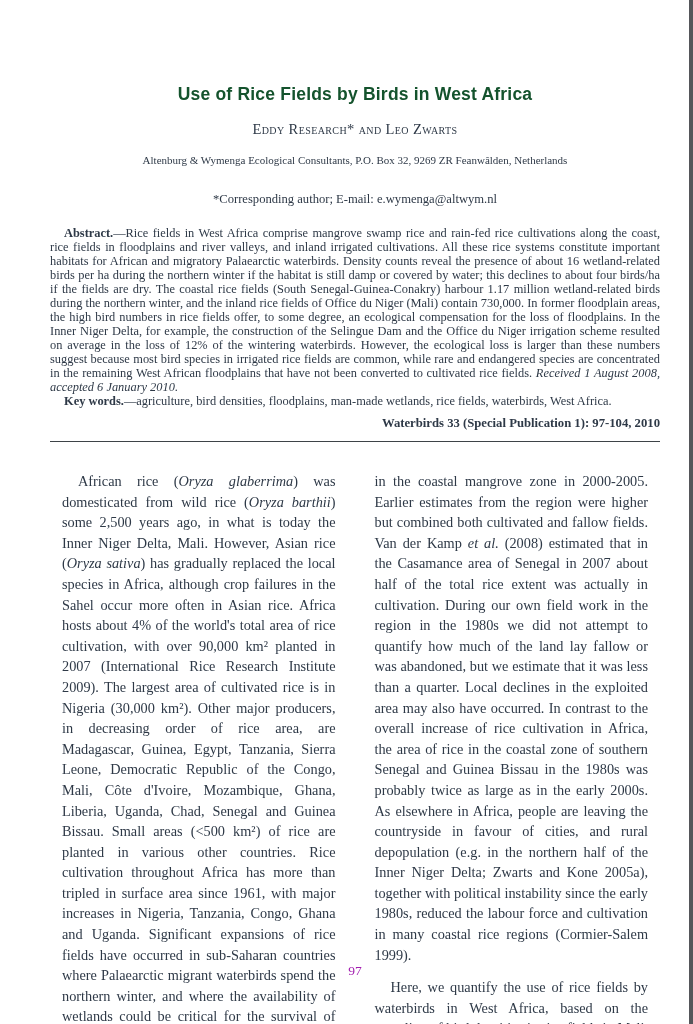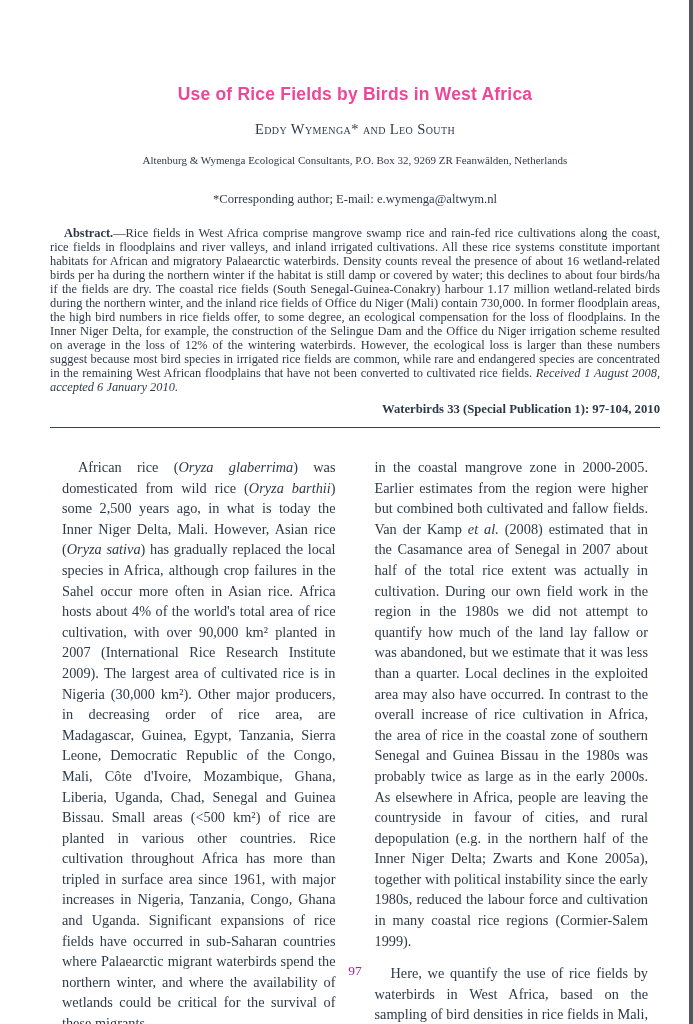--- a/index.html
+++ b/index.html
@@ -17,21 +17,21 @@
     width: 4px; height: 100%;
     background: #55565a;
   }
   .page {
     padding: 84px 33px 0 50px;
   }
   h1.title {
     font-family: "Liberation Sans", "DejaVu Sans", sans-serif;
     font-size: 17.5px;
     font-weight: bold;
-    color: #ec4899;
+    color: #14532d;
     text-align: center;
     margin: 0;
     letter-spacing: 0.2px;
   }
   .authors {
     text-align: center;
     font-variant: small-caps;
     font-size: 14.5px;
     letter-spacing: 0.4px;
     margin-top: 16px;
@@ -94,28 +94,29 @@
 </style>
 </head>
 <body>
 
 <div class="scan-edge"></div>
 
 <div class="page">
 
   <h1 class="title">Use of Rice Fields by Birds in West Africa</h1>
 
-  <div class="authors">Eddy Wymenga* and Leo South</div>
+  <div class="authors">Eddy Research* and Leo Zwarts</div>
 
   <div class="affiliation">Altenburg &amp; Wymenga Ecological Consultants, P.O. Box 32, 9269 ZR Feanwâlden, Netherlands</div>
 
   <div class="correspondence">*Corresponding author; E-mail: e.wymenga@altwym.nl</div>
 
   <section class="abstract-block">
     <p class="abstract"><b>Abstract.</b><span>—Rice fields in West Africa comprise mangrove swamp rice and rain-fed rice cultivations along the coast, rice fields in floodplains and river valleys, and inland irrigated cultivations. All these rice systems constitute important habitats for African and migratory Palaearctic waterbirds. Density counts reveal the presence of about 16 wetland-related birds per ha during the northern winter if the habitat is still damp or covered by water; this declines to about four birds/ha if the fields are dry. The coastal rice fields (South Senegal-Guinea-Conakry) harbour 1.17 million wetland-related birds during the northern winter, and the inland rice fields of Office du Niger (Mali) contain 730,000. In former floodplain areas, the high bird numbers in rice fields offer, to some degree, an ecological compensation for the loss of floodplains. In the Inner Niger Delta, for example, the construction of the Selingue Dam and the Office du Niger irrigation scheme resulted on average in the loss of 12% of the wintering waterbirds. However, the ecological loss is larger than these numbers suggest because most bird species in irrigated rice fields are common, while rare and endangered species are concentrated in the remaining West African floodplains that have not been converted to cultivated rice fields. </span><i>Received 1 August 2008, accepted 6 January 2010.</i></p>
+    <p class="keywords"><b>Key words.</b><span>—agriculture, bird densities, floodplains, man-made wetlands, rice fields, waterbirds, West Africa.</span></p>
     <p class="citation">Waterbirds 33 (Special Publication 1): 97-104, 2010</p>
   </section>
 
   <hr class="rule">
 
   <main class="columns">
     <div class="col">
         <p class="indent"><span>African rice (</span><i>Oryza glaberrima</i><span>) was domesticated from wild rice (</span><i>Oryza barthii</i><span>) some 2,500 years ago, in what is today the Inner Niger Delta, Mali. However, Asian rice (</span><i>Oryza sativa</i><span>) has gradually replaced the local species in Africa, although crop failures in the Sahel occur more often in Asian rice. Africa hosts about 4% of the world's total area of rice cultivation, with over 90,000 km² planted in 2007 (International Rice Research Institute 2009). The largest area of cultivated rice is in Nigeria (30,000 km²). Other major producers, in decreasing order of rice area, are Madagascar, Guinea, Egypt, Tanzania, Sierra Leone, Democratic Republic of the Congo, Mali, Côte d'Ivoire, Mozambique, Ghana, Liberia, Uganda, Chad, Senegal and Guinea Bissau. Small areas (&lt;500 km²) of rice are planted in various other countries. Rice cultivation throughout Africa has more than tripled in surface area since 1961, with major increases in Nigeria, Tanzania, Congo, Ghana and Uganda. Significant expansions of rice fields have occurred in sub-Saharan countries where Palaearctic migrant waterbirds spend the northern winter, and where the availability of wetlands could be critical for the survival of these migrants.</span></p>
         <p class="indent"><span>For coastal West Africa, Bos </span><i>et al.</i><span> (2006) estimated 1,128 km² of active rice cultivation</span></p>
       </div>

